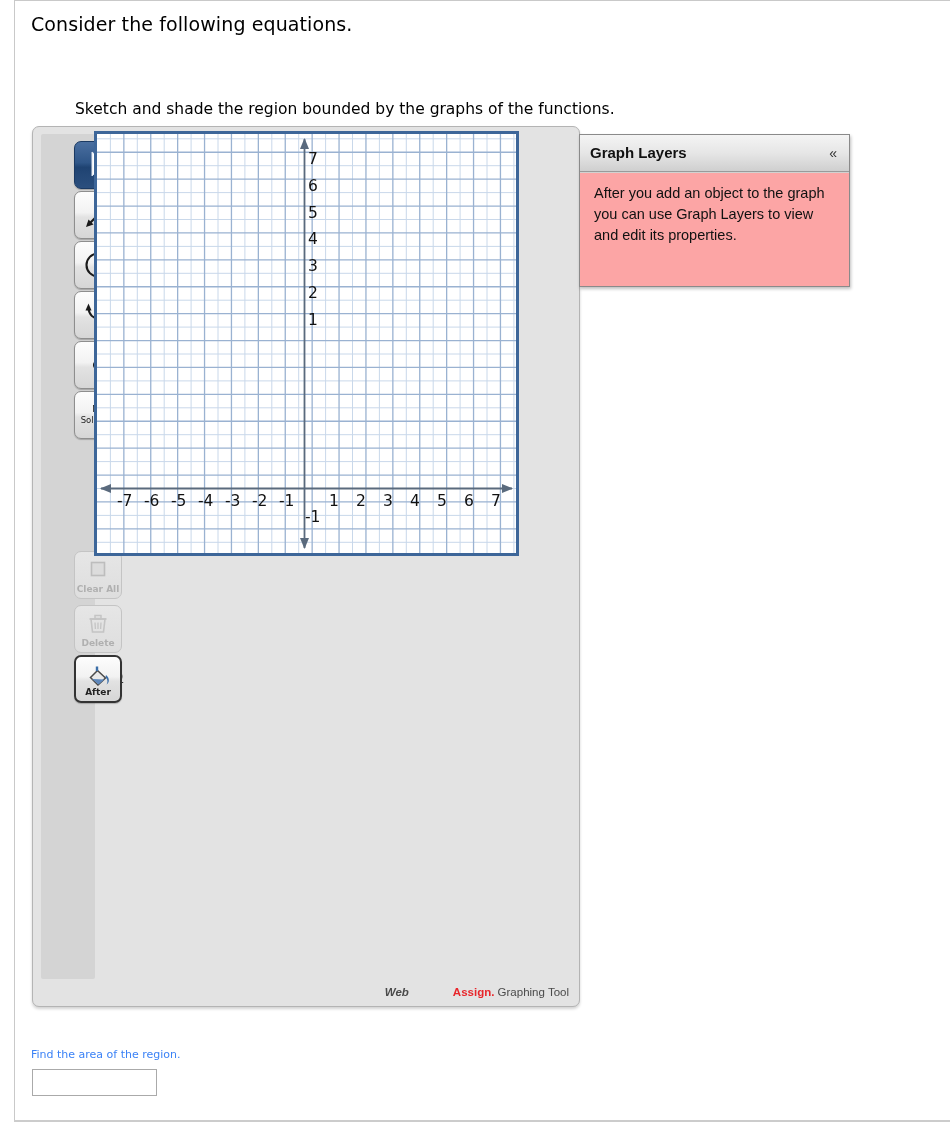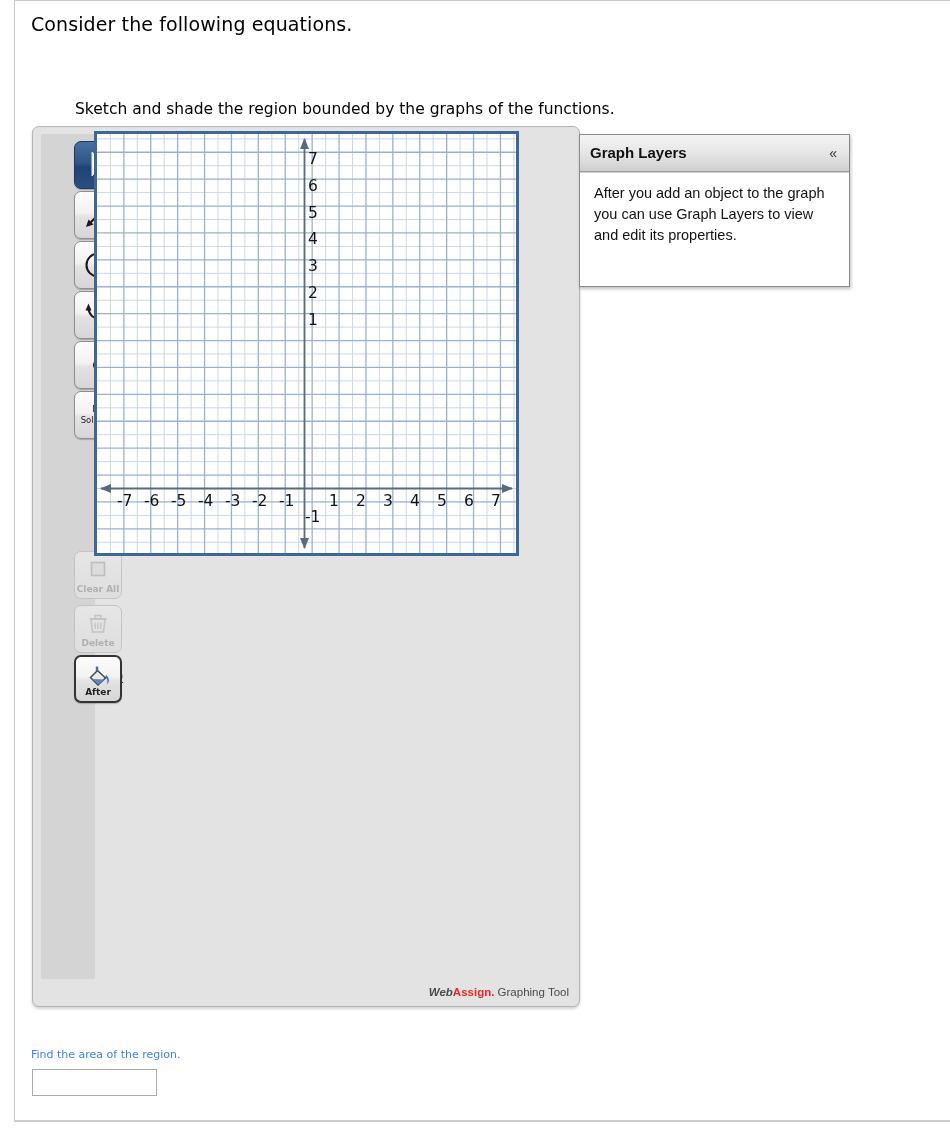--- a/index.html
+++ b/index.html
@@ -161,21 +161,21 @@
   
   .wa-footer {
     position: absolute;
     right: 10px; bottom: 8px;
     font-size: 11.5px;
     font-family: "Liberation Sans", sans-serif;
     color: #4a4a4a;
     white-space: nowrap;
   }
   .wa-web { color: #4a4a4a; font-weight: bold; font-style: italic; }
-  .wa-assign { color: #e8262b; font-weight: bold; }
+  .wa-assign { color: #e8262b; font-weight: bold; margin-left: 44px; }
   .wa-tool { color: #4a4a4a; font-weight: normal; }
 
   
   .gl-panel {
     position: absolute;
     left: 579px; top: 134px;
     width: 271px; height: 153px;
     background: #d2d2d0;
     border: 1px solid #8a8a8a;
     box-sizing: border-box;
@@ -199,21 +199,21 @@
   .gl-collapse {
     position: absolute;
     right: 12px; top: 10px;
     font-size: 14px;
     color: #333;
     font-family: "Liberation Sans", sans-serif;
   }
   .gl-body {
     position: absolute;
     left: 0; right: 0; top: 38px; bottom: 0;
-    background: #ffffff;
+    background: #fca5a5;
   }
   .gl-text {
     position: absolute;
     left: 14px; top: 10px; right: 16px;
     font-size: 14.5px;
     line-height: 21px;
     color: #111;
     font-family: "Liberation Sans", sans-serif;
   }
 

